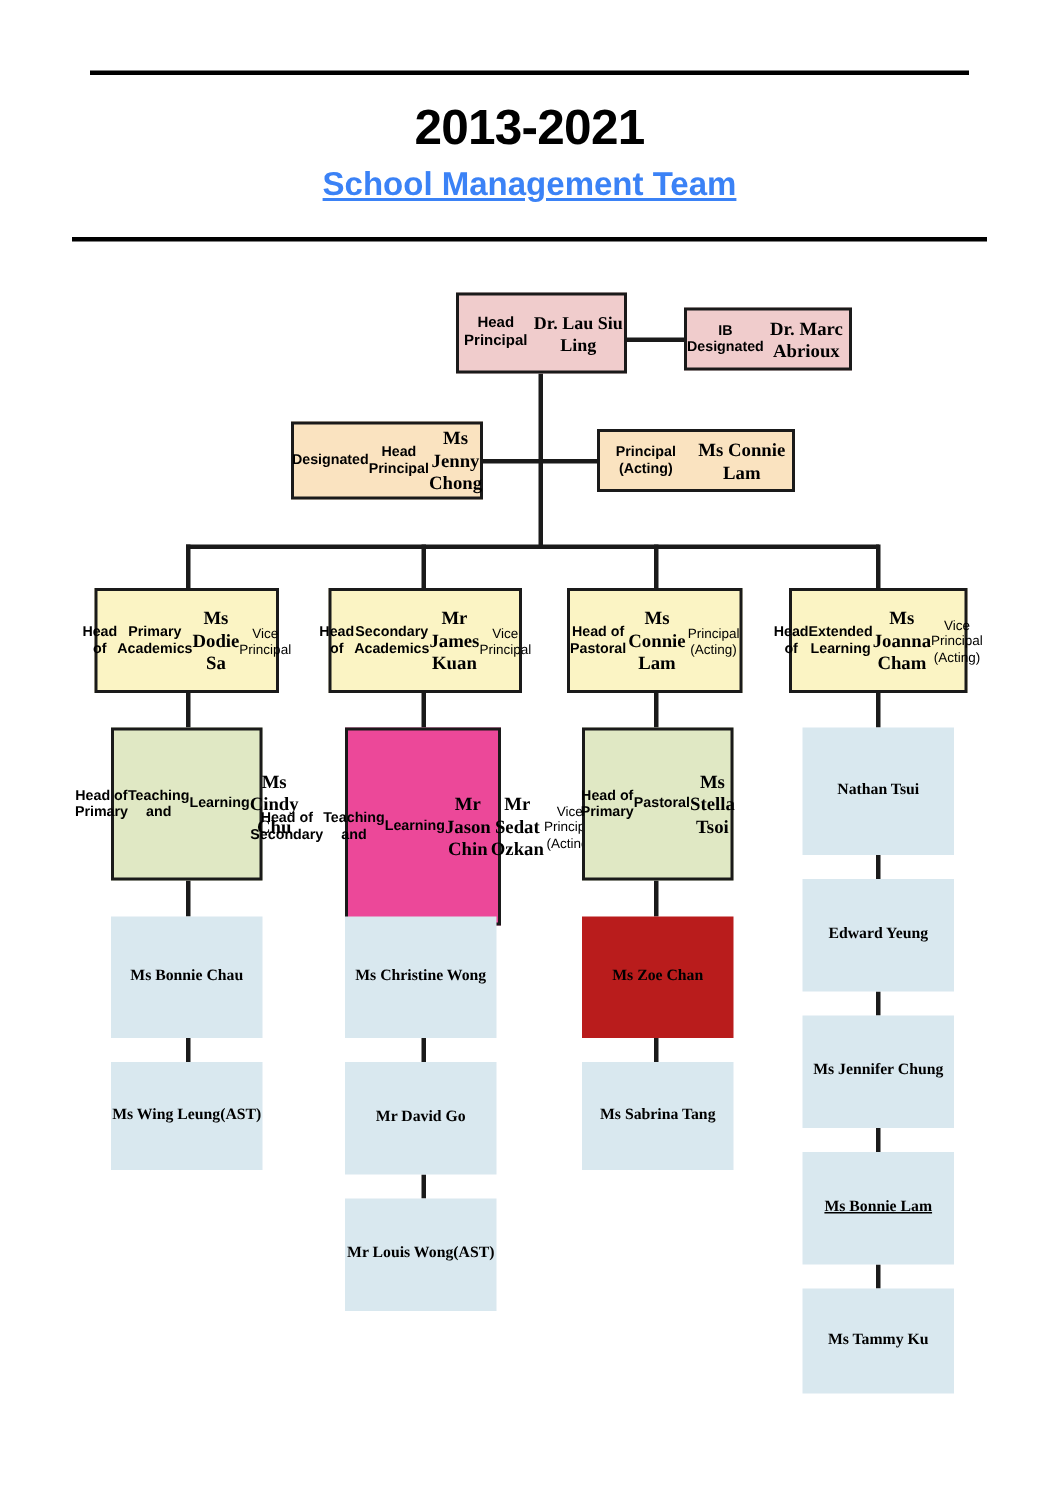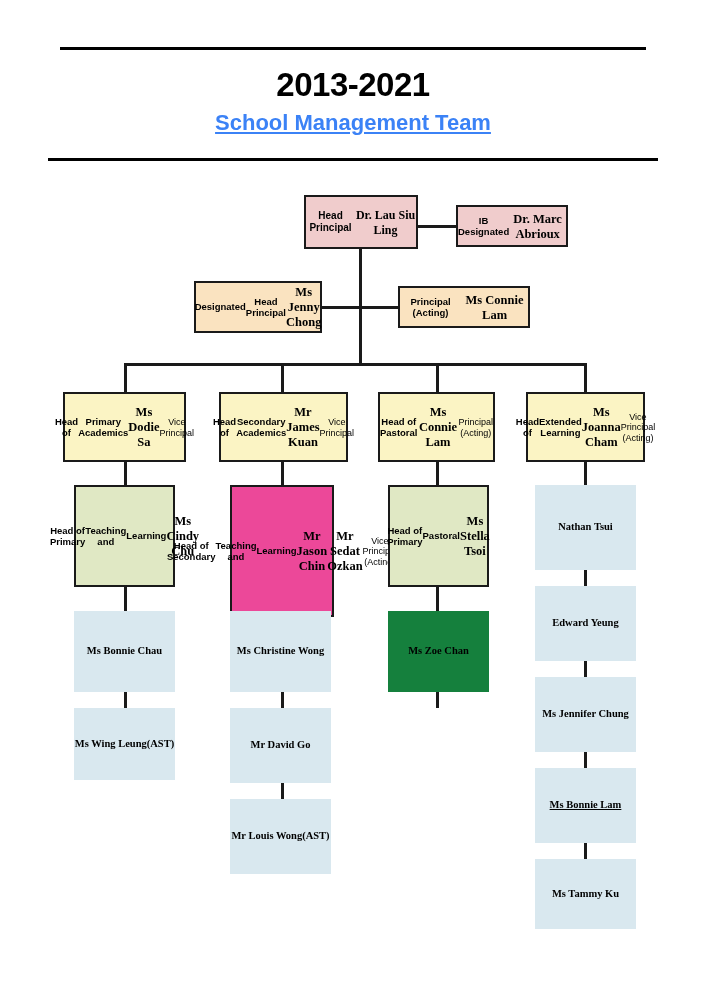--- a/index.html
+++ b/index.html
@@ -251,22 +251,26 @@
   </div>
   <div class="node leaf" style="left:230px; top:708px; width:101px; height:75px; background:#d9e8ef;">
     <div class="person">Mr David Go</div>
 
   </div>
   <div class="node leaf" style="left:230px; top:799px; width:101px; height:75px; background:#d9e8ef;">
     <div class="person">Mr Louis Wong</div>
     <div class="sub">(AST)</div>
   </div>
 
-  <div class="node leaf" style="left:388px; top:611px; width:101px; height:81px; background:#15803d;">
+  <div class="node leaf" style="left:388px; top:611px; width:101px; height:81px; background:#b91c1c;">
     <div class="person">Ms Zoe Chan</div>
+
+  </div>
+  <div class="node leaf" style="left:388px; top:708px; width:101px; height:72px; background:#d9e8ef;">
+    <div class="person">Ms Sabrina Tang</div>
 
   </div>
 
   <div class="node leaf" style="left:535px; top:485px; width:101px; height:85px; background:#d9e8ef;">
     <div class="person">Nathan Tsui</div>
 
   </div>
   <div class="node leaf" style="left:535px; top:586px; width:101px; height:75px; background:#d9e8ef;">
     <div class="person">Edward Yeung</div>
 

